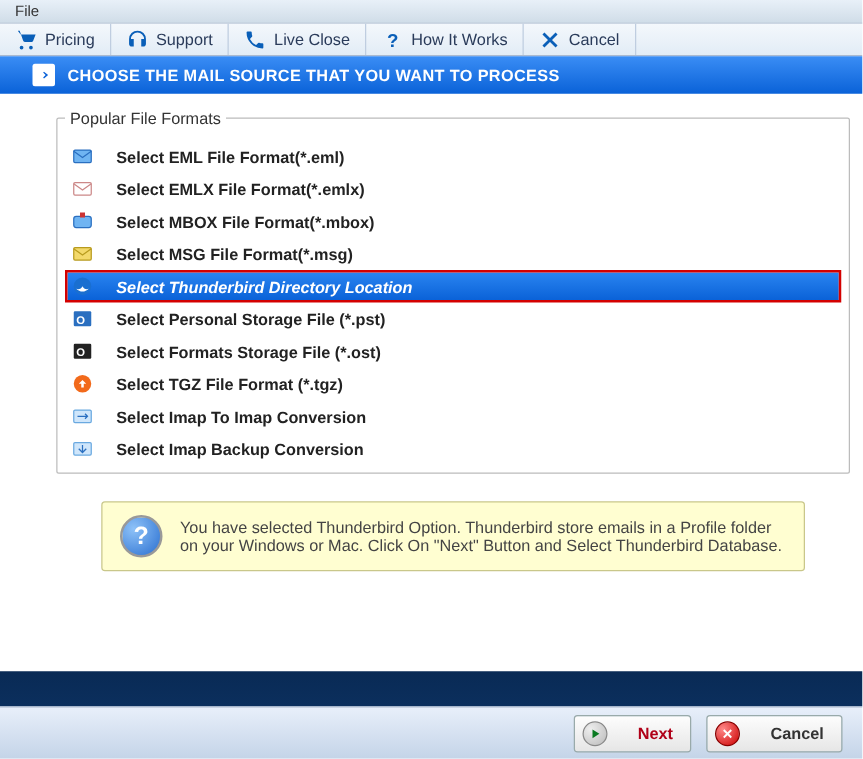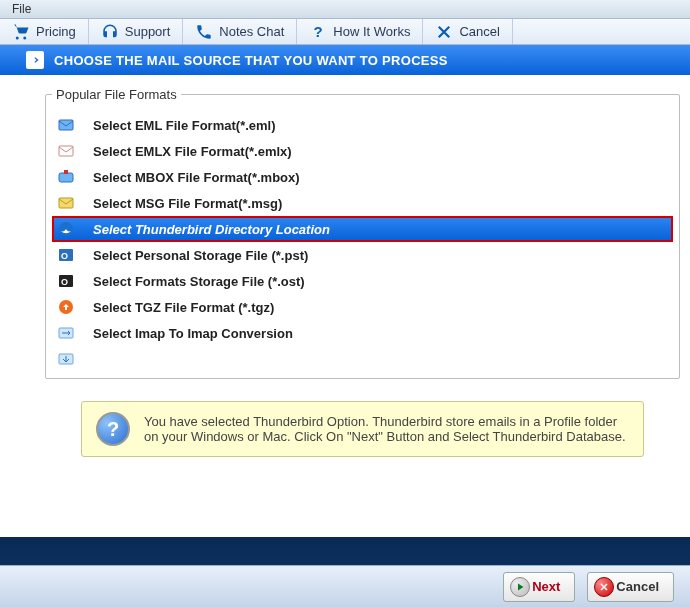--- a/index.html
+++ b/index.html
@@ -119,21 +119,21 @@
     background: linear-gradient(#e8effa, #c4d4e8);
     border-top: 1px solid #9db0c9;
     height: 42px;
     display:flex;
     align-items:center;
     justify-content:flex-end;
     gap: 12px;
     padding: 0 16px;
   }
   .fbtn {
-    display:flex;align-items:center;gap:2px;
+    display:flex;align-items:center;gap:24px;
     background: linear-gradient(#fdfdfd,#e6e6e6);
     border:1px solid #9aa;
     border-radius:3px;
     padding: 4px 14px 4px 6px;
     font-size: 13px;
     font-weight: bold;
     cursor:pointer;
     color:#333;
   }
   .fbtn.next { color:#b00018; }
@@ -166,21 +166,21 @@
         </svg>
     </span>
     <span>Support</span>
   </div>
   <div class="tbtn">
     <span class="ticon">
       <svg viewBox="0 0 24 24">
           <path fill="#0a5fb8" d="M6.6 10.8a15 15 0 0 0 6.6 6.6l2.2-2.2a1 1 0 0 1 1-.25 11 11 0 0 0 3.5.56 1 1 0 0 1 1 1V20a1 1 0 0 1-1 1A17 17 0 0 1 3 4a1 1 0 0 1 1-1h3.5a1 1 0 0 1 1 1 11 11 0 0 0 .56 3.5 1 1 0 0 1-.25 1z"></path>
         </svg>
     </span>
-    <span>Notes Chat</span>
+    <span>Live Close</span>
   </div>
   <div class="tbtn">
     <span class="ticon">
       <svg viewBox="0 0 24 24">
           <text x="6" y="19" font-size="20" font-weight="bold" fill="#0a5fb8">?</text>
         </svg>
     </span>
     <span>How It Works</span>
   </div>
   <div class="tbtn">
@@ -287,20 +287,21 @@
           </span>
           <span>Select Imap To Imap Conversion</span>
         </div>
         <div class="item">
           <span class="picon">
             <svg viewBox="0 0 16 16">
               <rect x="1" y="3" width="14" height="10" rx="1" fill="#cfe6fb" stroke="#6aa9e0"></rect>
               <path d="M8 5v6M5 8l3 3 3-3" stroke="#2a6fc0" fill="none"></path>
             </svg>
           </span>
+          <span>Select Imap Backup Conversion</span>
         </div>
       </div>
   </fieldset>
 
   <div class="info">
     <div class="qicon">?</div>
     <div>You have selected Thunderbird Option. Thunderbird store emails in a Profile folder on your Windows or Mac. Click On "Next" Button and Select Thunderbird Database.</div>
   </div>
 </div>
 

